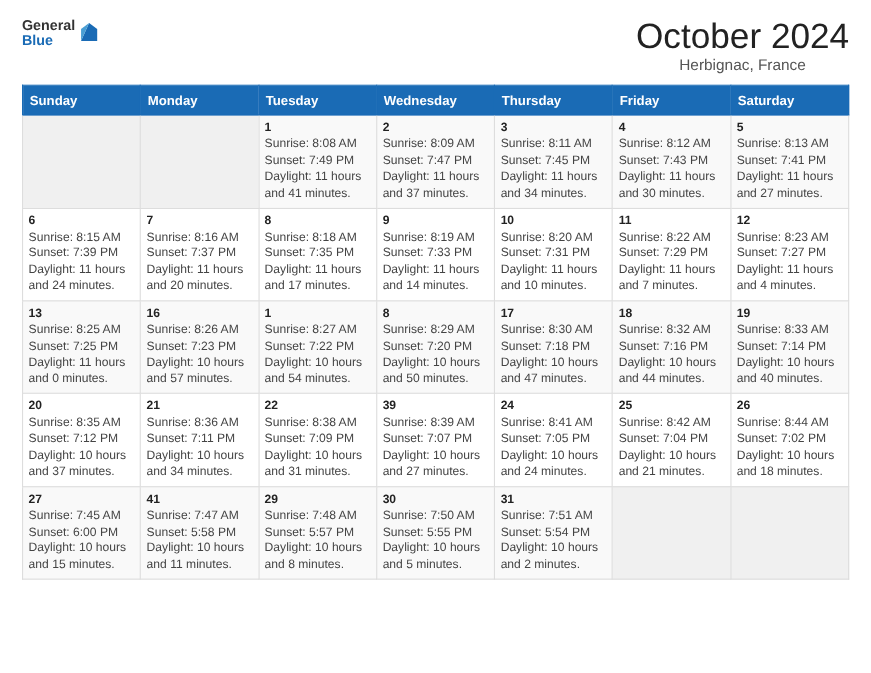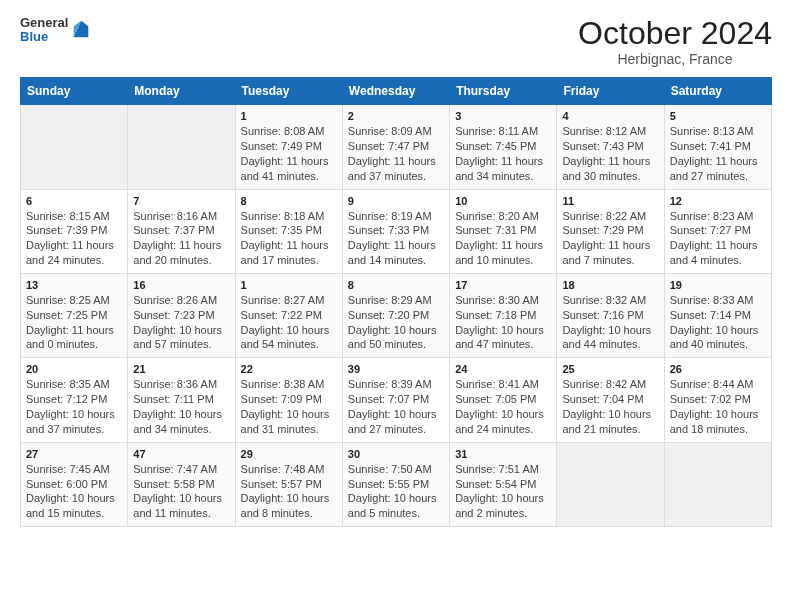--- a/index.html
+++ b/index.html
@@ -246,21 +246,21 @@
             <div class="day-num">26</div>
             <div class="day-detail">Sunrise: 8:44 AM<br>Sunset: 7:02 PM<br>Daylight: 10 hours and 18 minutes.</div>
           </td>
         </tr>
         <tr>
           <td>
             <div class="day-num">27</div>
             <div class="day-detail">Sunrise: 7:45 AM<br>Sunset: 6:00 PM<br>Daylight: 10 hours and 15 minutes.</div>
           </td>
           <td>
-            <div class="day-num">47</div>
+            <div class="day-num">41</div>
             <div class="day-detail">Sunrise: 7:47 AM<br>Sunset: 5:58 PM<br>Daylight: 10 hours and 11 minutes.</div>
           </td>
           <td>
             <div class="day-num">29</div>
             <div class="day-detail">Sunrise: 7:48 AM<br>Sunset: 5:57 PM<br>Daylight: 10 hours and 8 minutes.</div>
           </td>
           <td>
             <div class="day-num">30</div>
             <div class="day-detail">Sunrise: 7:50 AM<br>Sunset: 5:55 PM<br>Daylight: 10 hours and 5 minutes.</div>
           </td>

